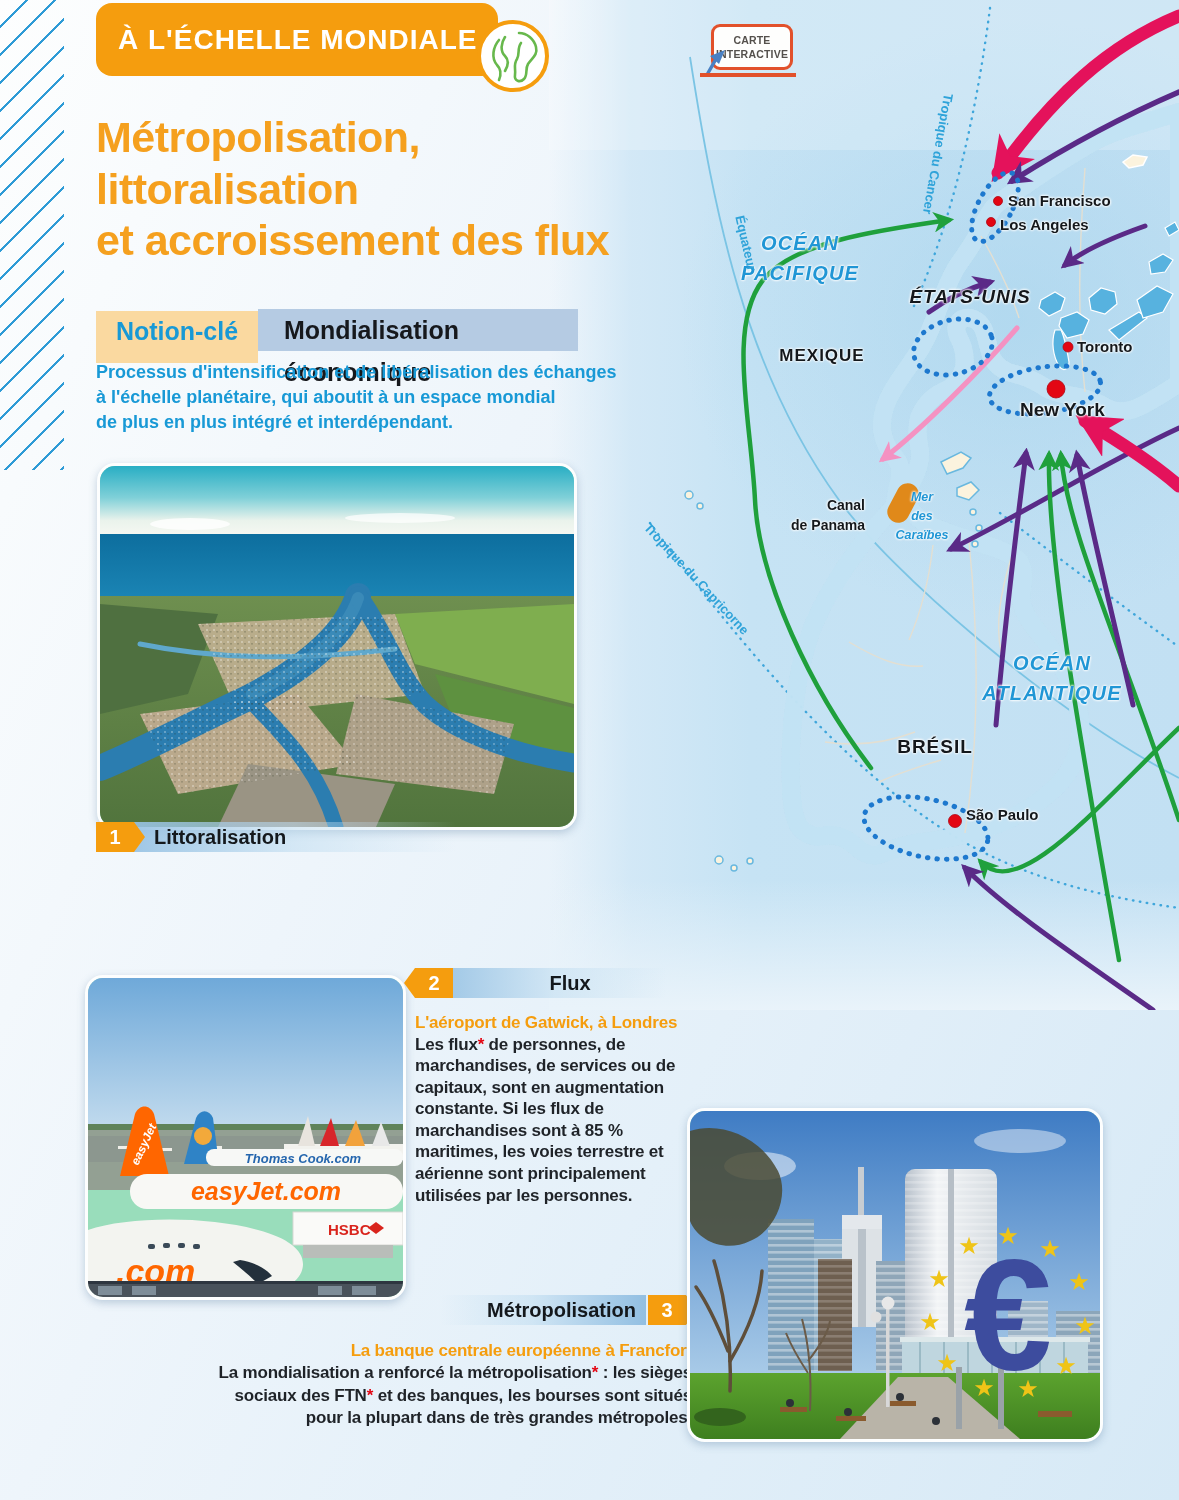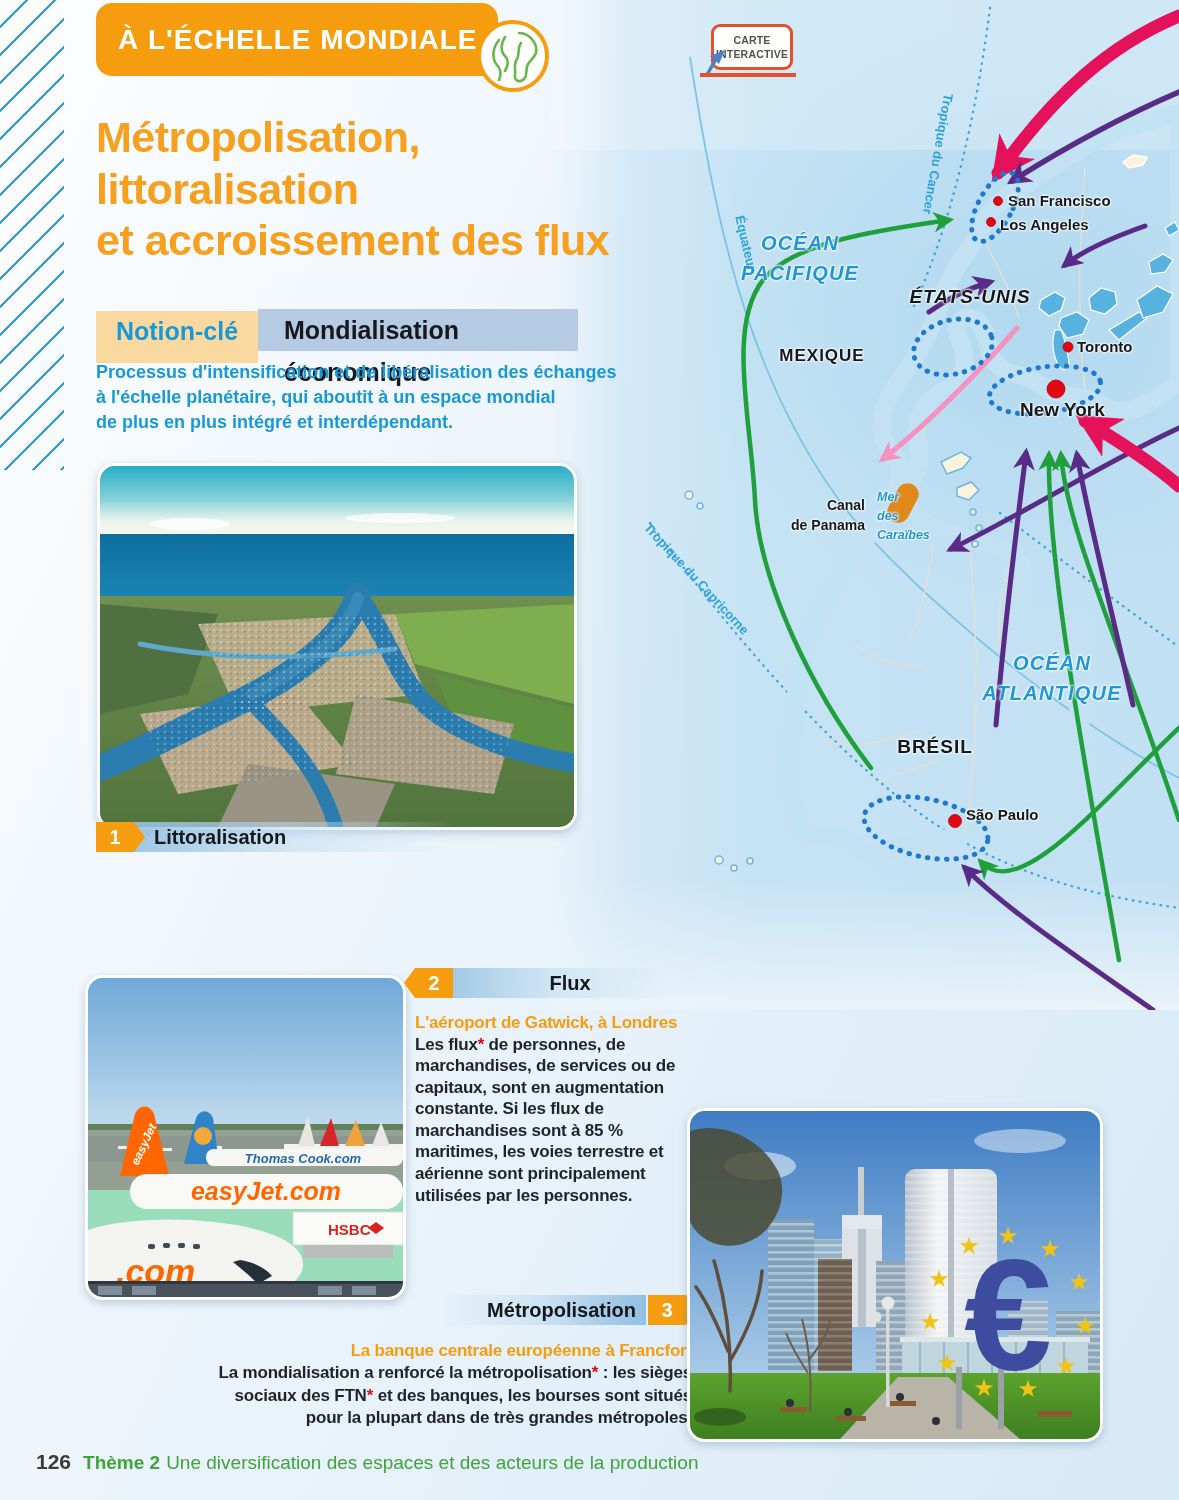--- a/index.html
+++ b/index.html
@@ -41,21 +41,21 @@
   .cap .star{color:#e30613;}
   .cap1{left:96px;top:862px;width:505px;font-size:17.5px;line-height:1.32;letter-spacing:-0.2px;}
   .cap2{left:415px;top:1012px;width:264px;font-size:17px;line-height:1.27;letter-spacing:-0.2px;}
   .cap3{left:210px;top:1340px;width:482px;font-size:17px;line-height:1.32;text-align:right;letter-spacing:-0.2px;}
   
   .mlbl{position:absolute;font-weight:bold;color:#14181c;white-space:pre-line;
     text-shadow:0 0 3px #fff,0 0 3px #fff,0 0 2px #fff;}
   .city{font-size:15px;}
   .country{font-size:19px;letter-spacing:1px;text-align:center;}
   .ocean{color:#2096d5;font-style:italic;font-size:20px;letter-spacing:1.2px;line-height:1.5;text-align:center;}
-  .sea-small{color:#2096d5;font-style:italic;font-size:12.5px;line-height:1.5;}
+  .sea-small{color:#2096d5;font-style:italic;font-size:12.5px;line-height:1.5;text-align:center;}
   .tropic{color:#2fa3d9;font-size:13px;font-weight:bold;transform-origin:0 0;white-space:nowrap;text-shadow:none;}
   
   .carte{left:711px;top:24px;width:82px;height:46px;background:#fefefd;border:3px solid #e2512b;border-radius:9px;
     box-sizing:border-box;color:#54504c;font-weight:bold;font-size:10.5px;line-height:1.35;text-align:center;
     padding-top:6px;white-space:pre-line;letter-spacing:0.2px;}
   .carte-line{left:700px;top:73px;width:96px;height:3.5px;background:#e2512b;}
   
   .footer{left:36px;top:1450px;font-size:19px;color:#3fa43c;white-space:nowrap;}
   .footer .pnum{color:#3a3a38;font-weight:bold;font-size:21px;margin-right:12px;}
   .footer .theme{font-weight:bold;margin-right:6px;}
@@ -491,17 +491,14 @@
       <g fill="#2c3138">
           <circle cx="100" cy="292" r="4"></circle>
           <circle cx="158" cy="301" r="4"></circle>
           <circle cx="210" cy="286" r="4"></circle>
           <circle cx="246" cy="310" r="4"></circle>
         </g>
       <ellipse cx="30" cy="306" rx="26" ry="9" fill="#33641d"></ellipse>
     </svg>
   </div>
 
-  <div class="abs footer">
-    <span class="pnum">126</span><span class="theme">Thème 2</span><span>Une diversification des espaces et des acteurs de la production</span>
-  </div>
 
 </div>
 
 </body></html>

